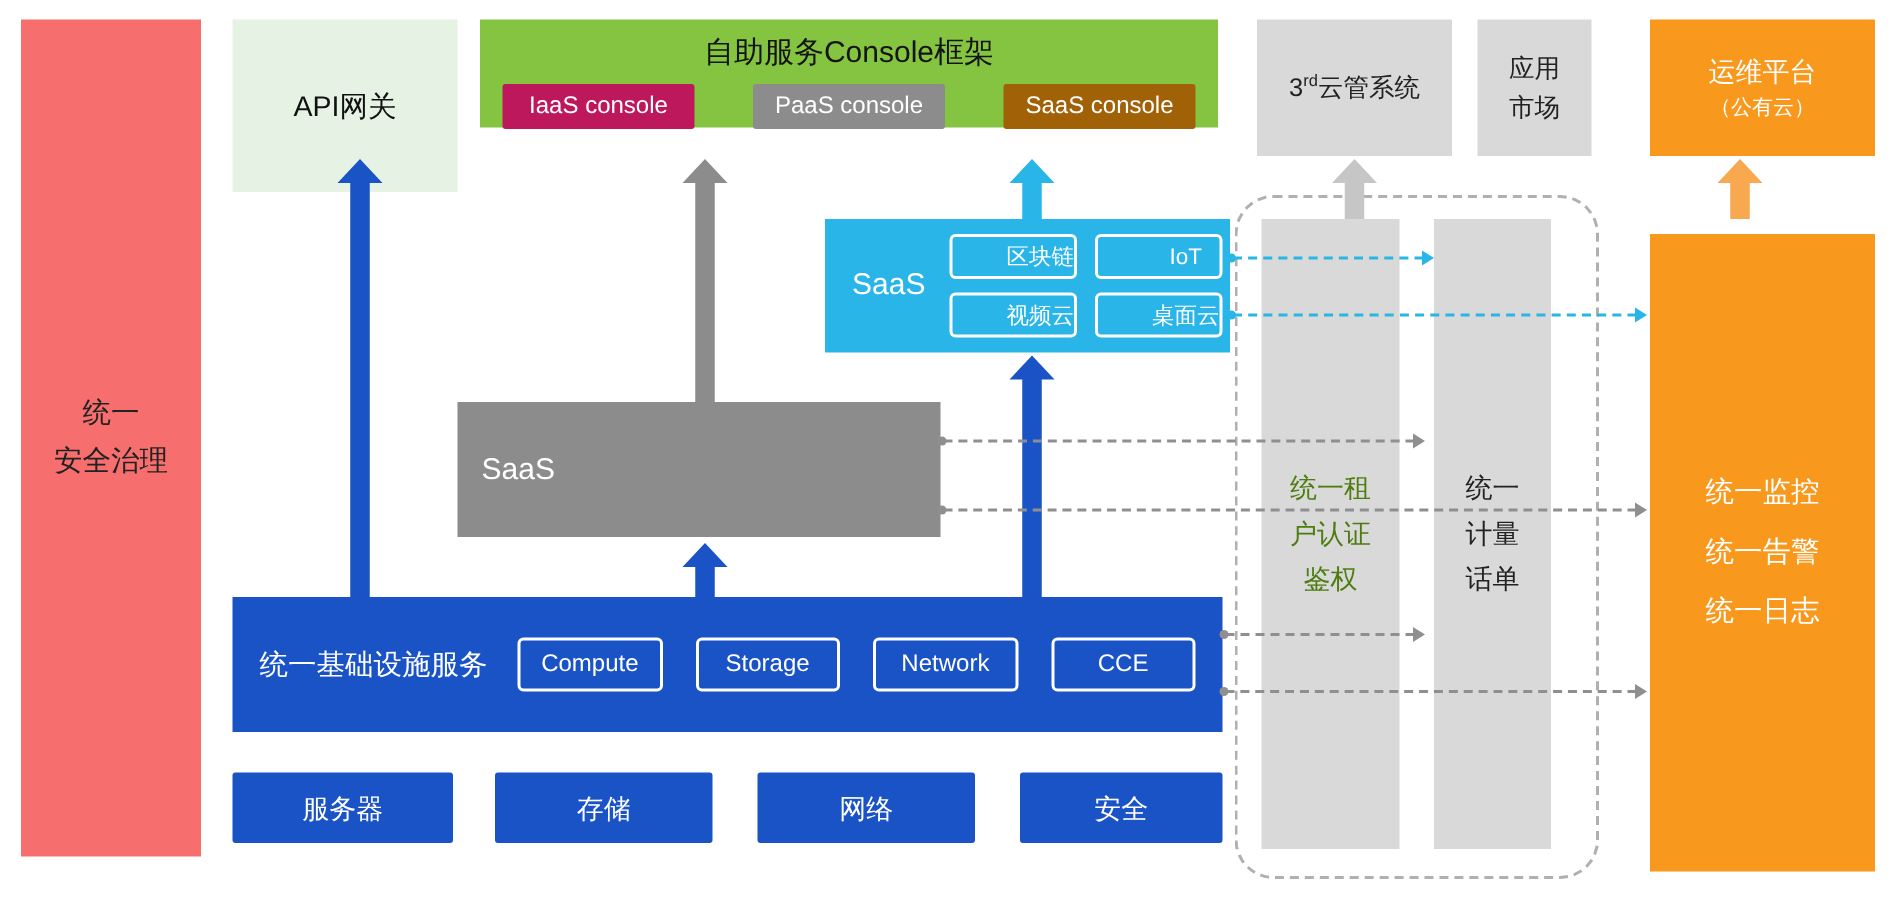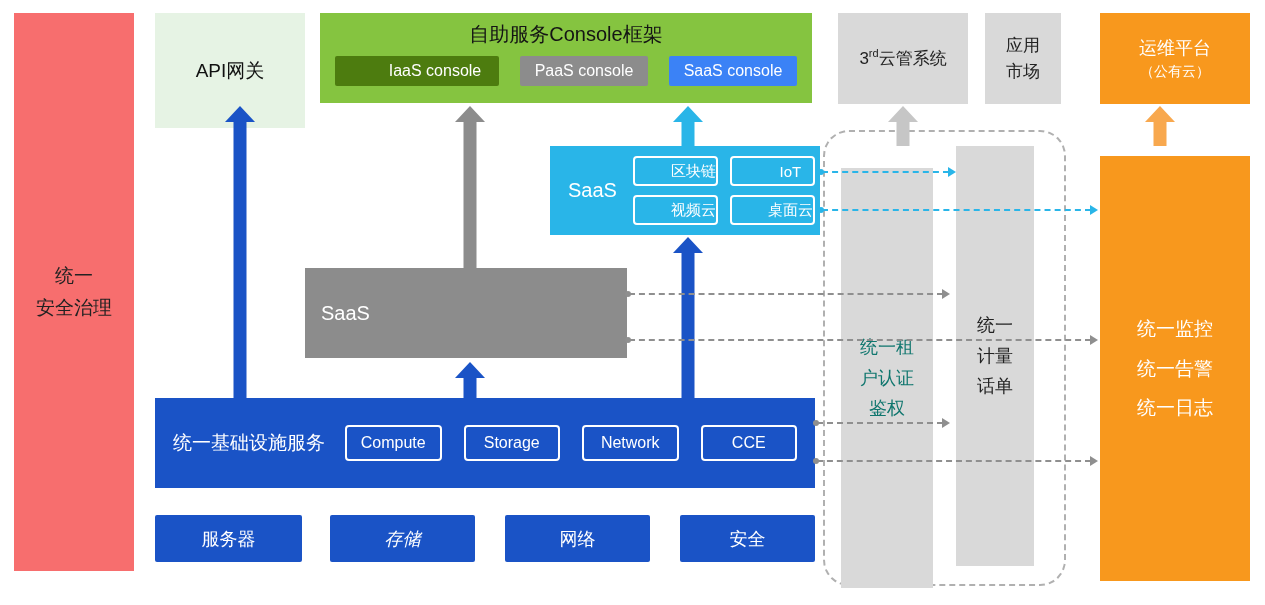--- a/index.html
+++ b/index.html
@@ -4,27 +4,27 @@
 <style>
   html,body{margin:0;padding:0;background:#ffffff;}
   body{font-family:"Liberation Sans","DejaVu Sans",sans-serif;}
   #canvas{position:relative;width:1265px;height:605px;background:#fff;overflow:hidden;}
   .box{position:absolute;display:flex;align-items:center;justify-content:center;text-align:center;}
   .pre{white-space:pre-line;}
 
   
   .sec-bar{left:14px;top:13px;width:120px;height:558px;background:#f76e6e;color:#222;font-size:19px;line-height:1.7;z-index:2;}
   .api-box{left:155px;top:13px;width:150px;height:115px;background:#e6f3e4;color:#111;font-size:19px;z-index:2;}
-  .console-frame{position:absolute;left:320px;top:13px;width:492px;height:90px;background:#85c440;display:flex;flex-direction:column;align-items:center;z-index:2;}
+  .console-frame{position:absolute;left:320px;top:13px;width:492px;height:72px;background:#85c440;display:flex;flex-direction:column;align-items:center;z-index:2;}
   .cf-title{font-size:20px;color:#141414;margin-top:8px;}
   .cf-row{display:flex;justify-content:space-between;width:100%;padding:0 15px;box-sizing:border-box;margin-top:8px;}
   .cf-badge{height:30px;min-width:128px;display:flex;align-items:center;justify-content:center;color:#fff;font-size:16px;border-radius:2px;}
-  .cf-badge.iaas{background:#4d7c0f;padding-left:36px;}
+  .cf-badge.iaas{background:#be185d;}
   .cf-badge.paasb{background:#8c8c8c;}
-  .cf-badge.saasb{background:#3b82f6;}
+  .cf-badge.saasb{background:#a16207;}
   .third-box{left:838px;top:13px;width:130px;height:91px;background:#d9d9d9;color:#222;font-size:17px;z-index:2;}
   .third-box sup{font-size:11px;}
   .market-box{left:985px;top:13px;width:76px;height:91px;background:#d9d9d9;color:#222;font-size:17px;line-height:1.5;z-index:2;}
   .ops-box{left:1100px;top:13px;width:150px;height:91px;background:#f8981d;color:#fff;z-index:2;}
   .ops-l1{font-size:18px;}
   .ops-l2{font-size:14px;margin-top:3px;}
 
   
   .saas-box{position:absolute;left:550px;top:146px;width:270px;height:89px;background:#29b5e8;display:flex;align-items:center;padding:0 14px 0 18px;box-sizing:border-box;gap:16px;z-index:3;}
   .layer-label{color:#fff;font-size:20px;white-space:nowrap;}
@@ -33,25 +33,25 @@
   .paas-box{position:absolute;left:305px;top:268px;width:322px;height:90px;background:#8c8c8c;display:flex;align-items:center;padding:0 12px 0 16px;box-sizing:border-box;gap:13px;z-index:3;}
   .paas-grid{display:grid;grid-template-columns:repeat(3,1fr);gap:8px;flex:1;}
   .chip.small{font-size:13px;height:25px;border-width:1.5px;border-radius:3px;}
   .infra-box{position:absolute;left:155px;top:398px;width:660px;height:90px;background:#1a53c6;display:flex;align-items:center;padding:0 18px;box-sizing:border-box;gap:20px;z-index:3;}
   .infra-label{color:#fff;font-size:19px;white-space:nowrap;}
   .infra-items{display:flex;flex:1;gap:22px;}
   .chip.big{font-size:16px;height:32px;flex:1;padding:0 8px;}
 
   
   .found{top:515px;height:47px;background:#1a53c6;color:#fff;font-size:18px;border-radius:2px;z-index:3;}
-  .f0{left:155px;width:147px;} .f1{left:330px;width:145px;font-style:italic;} .f2{left:505px;width:145px;} .f3{left:680px;width:135px;}
+  .f0{left:155px;width:147px;} .f1{left:330px;width:145px;} .f2{left:505px;width:145px;} .f3{left:680px;width:135px;}
 
   
   .dashed{position:absolute;left:823px;top:130px;width:243px;height:456px;border:2px dashed #b0b0b0;border-radius:26px;box-sizing:border-box;z-index:1;}
-  .auth-bar{left:841px;top:146px;width:92px;height:420px;background:#d9d9d9;color:#0f766e;font-size:18px;line-height:1.7;z-index:2;margin-top:22px;}
+  .auth-bar{left:841px;top:146px;width:92px;height:420px;background:#d9d9d9;color:#4d7c0f;font-size:18px;line-height:1.7;z-index:2;}
   .meter-bar{left:956px;top:146px;width:78px;height:420px;background:#d9d9d9;color:#222;font-size:18px;line-height:1.7;z-index:2;}
   .monitor-bar{left:1100px;top:156px;width:150px;height:425px;background:#f8981d;color:#fff;font-size:19px;line-height:2.1;z-index:2;}
 
   
   .arr{position:absolute;width:30px;z-index:4;}
   .arr i{display:block;}
   .arr .shaft{position:absolute;left:50%;transform:translateX(-50%);top:14px;bottom:0;width:13px;}
   .arr .head{position:absolute;left:0;top:0;width:0;height:0;border-left:15px solid transparent;border-right:15px solid transparent;border-bottom:16px solid;}
   .arr.blue .shaft{background:#1a53c6;} .arr.blue .head{border-bottom-color:#1a53c6;}
   .arr.gray .shaft{background:#8c8c8c;} .arr.gray .head{border-bottom-color:#8c8c8c;}

